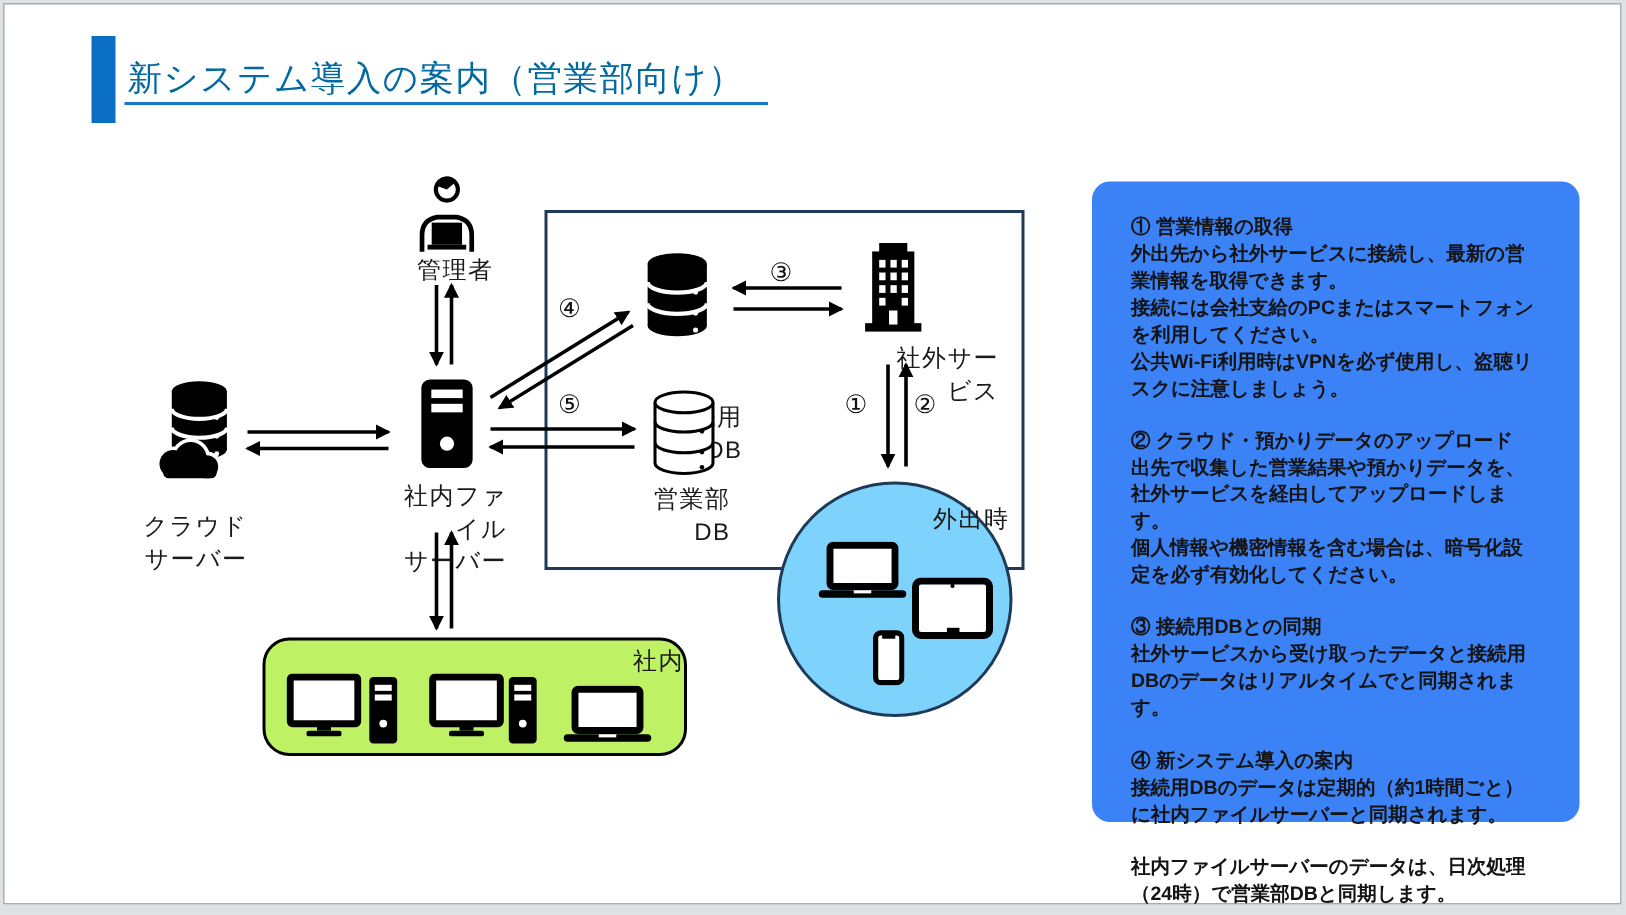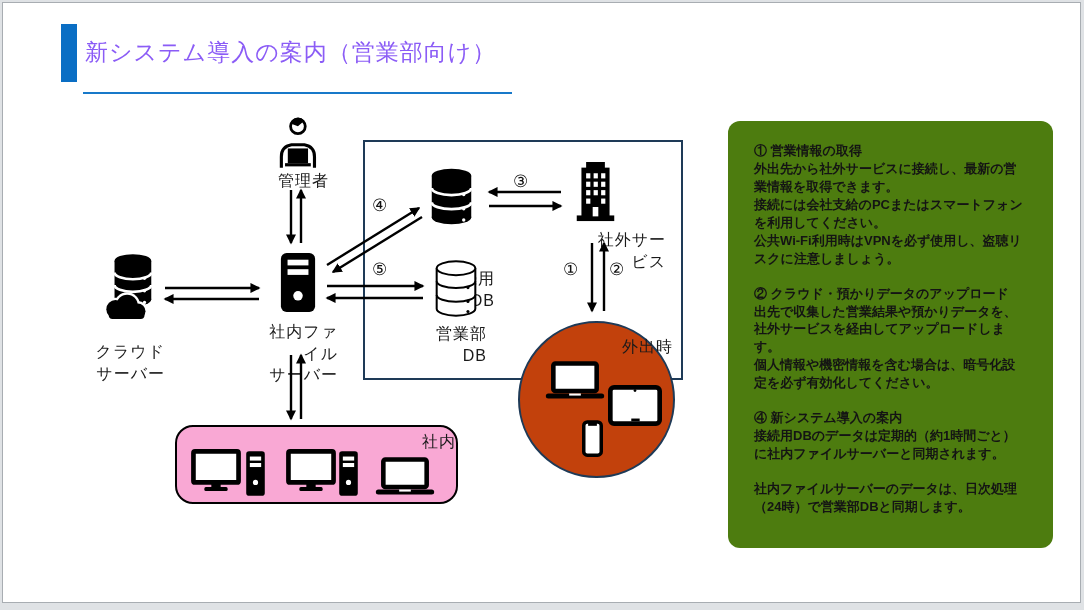--- a/index.html
+++ b/index.html
@@ -2,39 +2,39 @@
 <html><head>
 <meta charset="utf-8">
 <style>
   * { margin:0; padding:0; box-sizing:border-box; }
   html,body { width:1084px; height:610px; }
   body { background:#dfe2e5; font-family:"Liberation Sans", sans-serif; position:relative; overflow:hidden; }
   .slide { position:absolute; left:2px; top:2px; width:1079px; height:601px; background:#ffffff; border:1px solid #a8adb2; }
 
   
   .accent-bar { position:absolute; left:58px; top:21px; width:16px; height:58px; background:#0a6ec4; }
-  .slide-title { position:absolute; left:80px; top:34px; font-size:23px; font-weight:400; color:#8b5cf6;
-                 border-bottom:2px solid #1879c9; padding:0 16px 24px 2px; letter-spacing:1px; white-space:nowrap; }
+  .slide-title { position:absolute; left:80px; top:34px; font-size:23px; font-weight:400; color:#0369a1;
+                 border-bottom:2px solid #1879c9; padding:0 16px 0 2px; letter-spacing:1px; white-space:nowrap; }
 
   
   .abs { position:absolute; }
   .dlabel { position:absolute; font-size:16px; color:#1a1a1a; text-align:right;
             white-space:pre-line; letter-spacing:1px; line-height:1.35; }
   .boundary-rect { position:absolute; left:360px; top:137px; width:320px; height:240px;
                    border:2.5px solid #1e3a57; background:transparent; }
   .out-circle { position:absolute; left:515px; top:318px; width:157px; height:157px;
-                border:2.5px solid #1e3a57; border-radius:50%; background:#c2410c; }
+                border:2.5px solid #1e3a57; border-radius:50%; background:#7dd3fc; }
   .office-box { position:absolute; left:172px; top:422px; width:283px; height:79px;
-                border:2.8px solid #000; border-radius:18px; background:#f9a8d4; }
+                border:2.8px solid #000; border-radius:18px; background:#bef264; }
   .step-num { position:absolute; font-size:17px; color:#111; line-height:1; }
   .arrows { position:absolute; left:0; top:0; width:1084px; height:610px; pointer-events:none; }
 
   
   .panel { position:absolute; left:725px; top:118px; width:325px; height:427px;
-           background:#4d7c0f; border-radius:12px; padding:21px 27px 18px 26px; }
+           background:#3b82f6; border-radius:12px; padding:21px 27px 18px 26px; }
   .panel-section { margin-bottom:17px; }
   .panel-heading { font-size:13px; font-weight:700; color:#141414; line-height:1.38; }
   .panel-body { font-size:13px; font-weight:700; color:#141414; line-height:1.38; white-space:pre-line; }
 </style>
 </head>
 <body>
 
 <div class="slide">
 
   <div class="accent-bar"></div>
@@ -214,20 +214,24 @@
       <div class="panel-body">外出先から社外サービスに接続し、最新の営業情報を取得できます。
 接続には会社支給のPCまたはスマートフォンを利用してください。
 公共Wi-Fi利用時はVPNを必ず使用し、盗聴リスクに注意しましょう。</div>
     </section>
     <section class="panel-section">
       <div class="panel-heading">② クラウド・預かりデータのアップロード</div>
       <div class="panel-body">出先で収集した営業結果や預かりデータを、社外サービスを経由してアップロードします。
 個人情報や機密情報を含む場合は、暗号化設定を必ず有効化してください。</div>
     </section>
     <section class="panel-section">
+      <div class="panel-heading">③ 接続用DBとの同期</div>
+      <div class="panel-body">社外サービスから受け取ったデータと接続用DBのデータはリアルタイムでと同期されます。</div>
+    </section>
+    <section class="panel-section">
       <div class="panel-heading">④ 新システム導入の案内</div>
       <div class="panel-body">接続用DBのデータは定期的（約1時間ごと）に社内ファイルサーバーと同期されます。</div>
     </section>
     <section class="panel-section">
       <div class="panel-body">社内ファイルサーバーのデータは、日次処理（24時）で営業部DBと同期します。</div>
     </section>
   </aside>
 
 </div>
 

